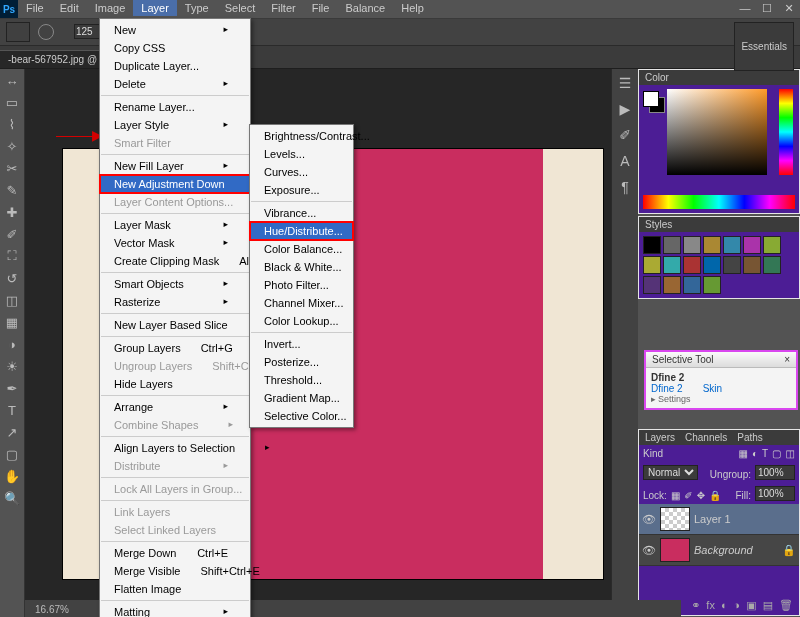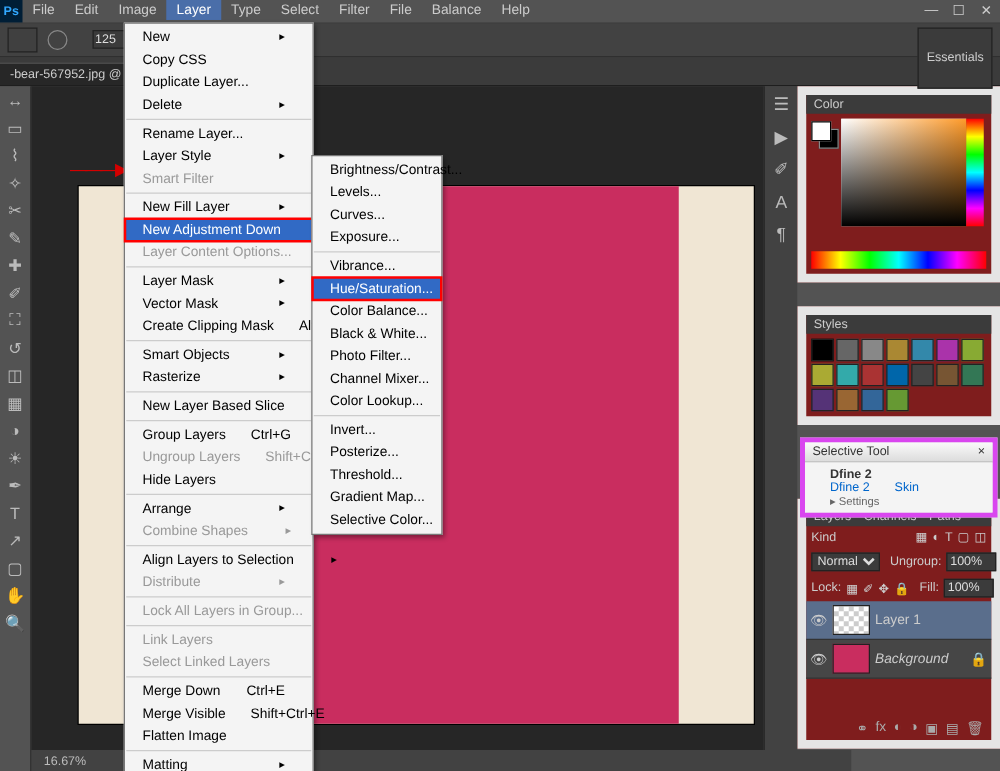--- a/index.html
+++ b/index.html
@@ -20,36 +20,36 @@
   .tab{background:#272727;padding:3px 8px;font-size:10px;color:#ccc;border-top:1px solid #555;display:flex;gap:6px}
   .tab .x{color:#888}
   .workspace{display:flex;height:549px}
   .tools{width:24px;background:#535353;display:flex;flex-direction:column;border-right:1px solid #333}
   .tools div{width:24px;height:22px;display:flex;align-items:center;justify-content:center;color:#bbb;font-size:13px}
   .canvas-area{flex:1;background:#262626;position:relative}
   .canvas{position:absolute;left:38px;top:80px;width:540px;height:430px;background:#f0e6d4;box-shadow:0 0 0 1px #000}
   .canvas::before{content:"";position:absolute;inset:0;background:linear-gradient(transparent 30%,rgba(208,43,95,0.0) 30%);}
   .subject{position:absolute;left:120px;top:0;width:360px;height:430px;background:#c92d5f}
   .panels{width:162px;background:#535353;display:flex;flex-direction:column}
-  .panel{background:#7f1d1d;border:7px solid #e5e5e5;margin-bottom:19px}
+  .panel{background:#4c1d95;border:1px solid #e5e5e5;margin-bottom:2px}
   .phdr{background:#3b3b3b;padding:2px 6px;font-size:10px;color:#ccc;display:flex;gap:10px}
   .colorbox{height:110px;position:relative}
   .gradient{position:absolute;left:28px;top:4px;width:100px;height:86px;background:linear-gradient(to bottom,#fff,#000),linear-gradient(to right,#fff,#ff9b2a);background-blend-mode:multiply}
   .huebar{position:absolute;right:6px;top:4px;width:14px;height:86px;background:linear-gradient(to bottom,red,yellow,lime,cyan,blue,magenta,red)}
   .fgbg{position:absolute;left:4px;top:6px;width:20px;height:20px}
   .fgbg .fg{position:absolute;width:14px;height:14px;background:#fff;border:1px solid #000}
   .fgbg .bg{position:absolute;left:6px;top:6px;width:14px;height:14px;background:#000;border:1px solid #888}
   .rainbow{height:14px;background:linear-gradient(to right,red,yellow,lime,cyan,blue,magenta,red);margin:0 4px 4px}
   .styles .grid{display:flex;flex-wrap:wrap;padding:4px;gap:2px}
   .styles .sw{width:16px;height:16px;border:1px solid #222}
-  .seltool{position:absolute;right:2px;top:350px;width:150px;background:#e8e8e8;border:4px solid #d946ef;color:#333;font-size:10px}
+  .seltool{position:absolute;right:2px;top:350px;width:150px;background:#e8e8e8;border:2px solid #d946ef;color:#333;font-size:10px}
   .seltool .tt{background:linear-gradient(#fafafa,#dcdcdc);padding:2px 6px;border-bottom:1px solid #bbb;display:flex}
-  .seltool .body{padding:4px 20px;background:#f4f4f4}
+  .seltool .body{padding:4px 5px;background:#f4f4f4}
   .layerspanel{margin-top:auto}
-  .lprow{display:flex;align-items:center;gap:4px;padding:3px 4px;font-size:10px}
+  .lprow{display:flex;align-items:flex-end;gap:4px;padding:3px 4px;font-size:10px}
   .lprow select,.lprow input{background:#3b3b3b;border:1px solid #222;color:#ddd;font-size:10px}
   .layer{display:flex;align-items:center;gap:4px;padding:3px;background:#464646;border-bottom:1px solid #333}
   .layer.sel{background:#5a6e8c}
   .eye{width:14px;text-align:center}
   .thumb{width:28px;height:22px;background:#fff;border:1px solid #222;background-image:repeating-conic-gradient(#ccc 0 25%,#fff 0 50%);background-size:8px 8px}
   .thumb.bg{background:#c92d5f}
   .lock{margin-left:auto;color:#ccc}
   .lfoot{display:flex;gap:6px;justify-content:flex-end;padding:3px 6px;color:#aaa}
   .status{position:absolute;left:0;bottom:0;height:18px;background:#424242;color:#bbb;font-size:10px;display:flex;align-items:center;padding:0 10px;gap:30px;width:636px}
   
@@ -375,21 +375,21 @@
         <span>Matting</span>
       </div>
     </div>
   <div class="menu m2" id="adj-menu">
       <div class="mi">Brightness/Contrast...</div>
       <div class="mi">Levels...</div>
       <div class="mi">Curves...</div>
       <div class="mi">Exposure...</div>
       <div class="sep"></div>
       <div class="mi">Vibrance...</div>
-      <div class="mi hl hlr">Hue/Saturation...</div>
+      <div class="mi hl hlr">Hue/Distribute...</div>
       <div class="mi">Color Balance...</div>
       <div class="mi">Black &amp; White...</div>
       <div class="mi">Photo Filter...</div>
       <div class="mi">Channel Mixer...</div>
       <div class="mi">Color Lookup...</div>
       <div class="sep"></div>
       <div class="mi">Invert...</div>
       <div class="mi">Posterize...</div>
       <div class="mi">Threshold...</div>
       <div class="mi">Gradient Map...</div>

